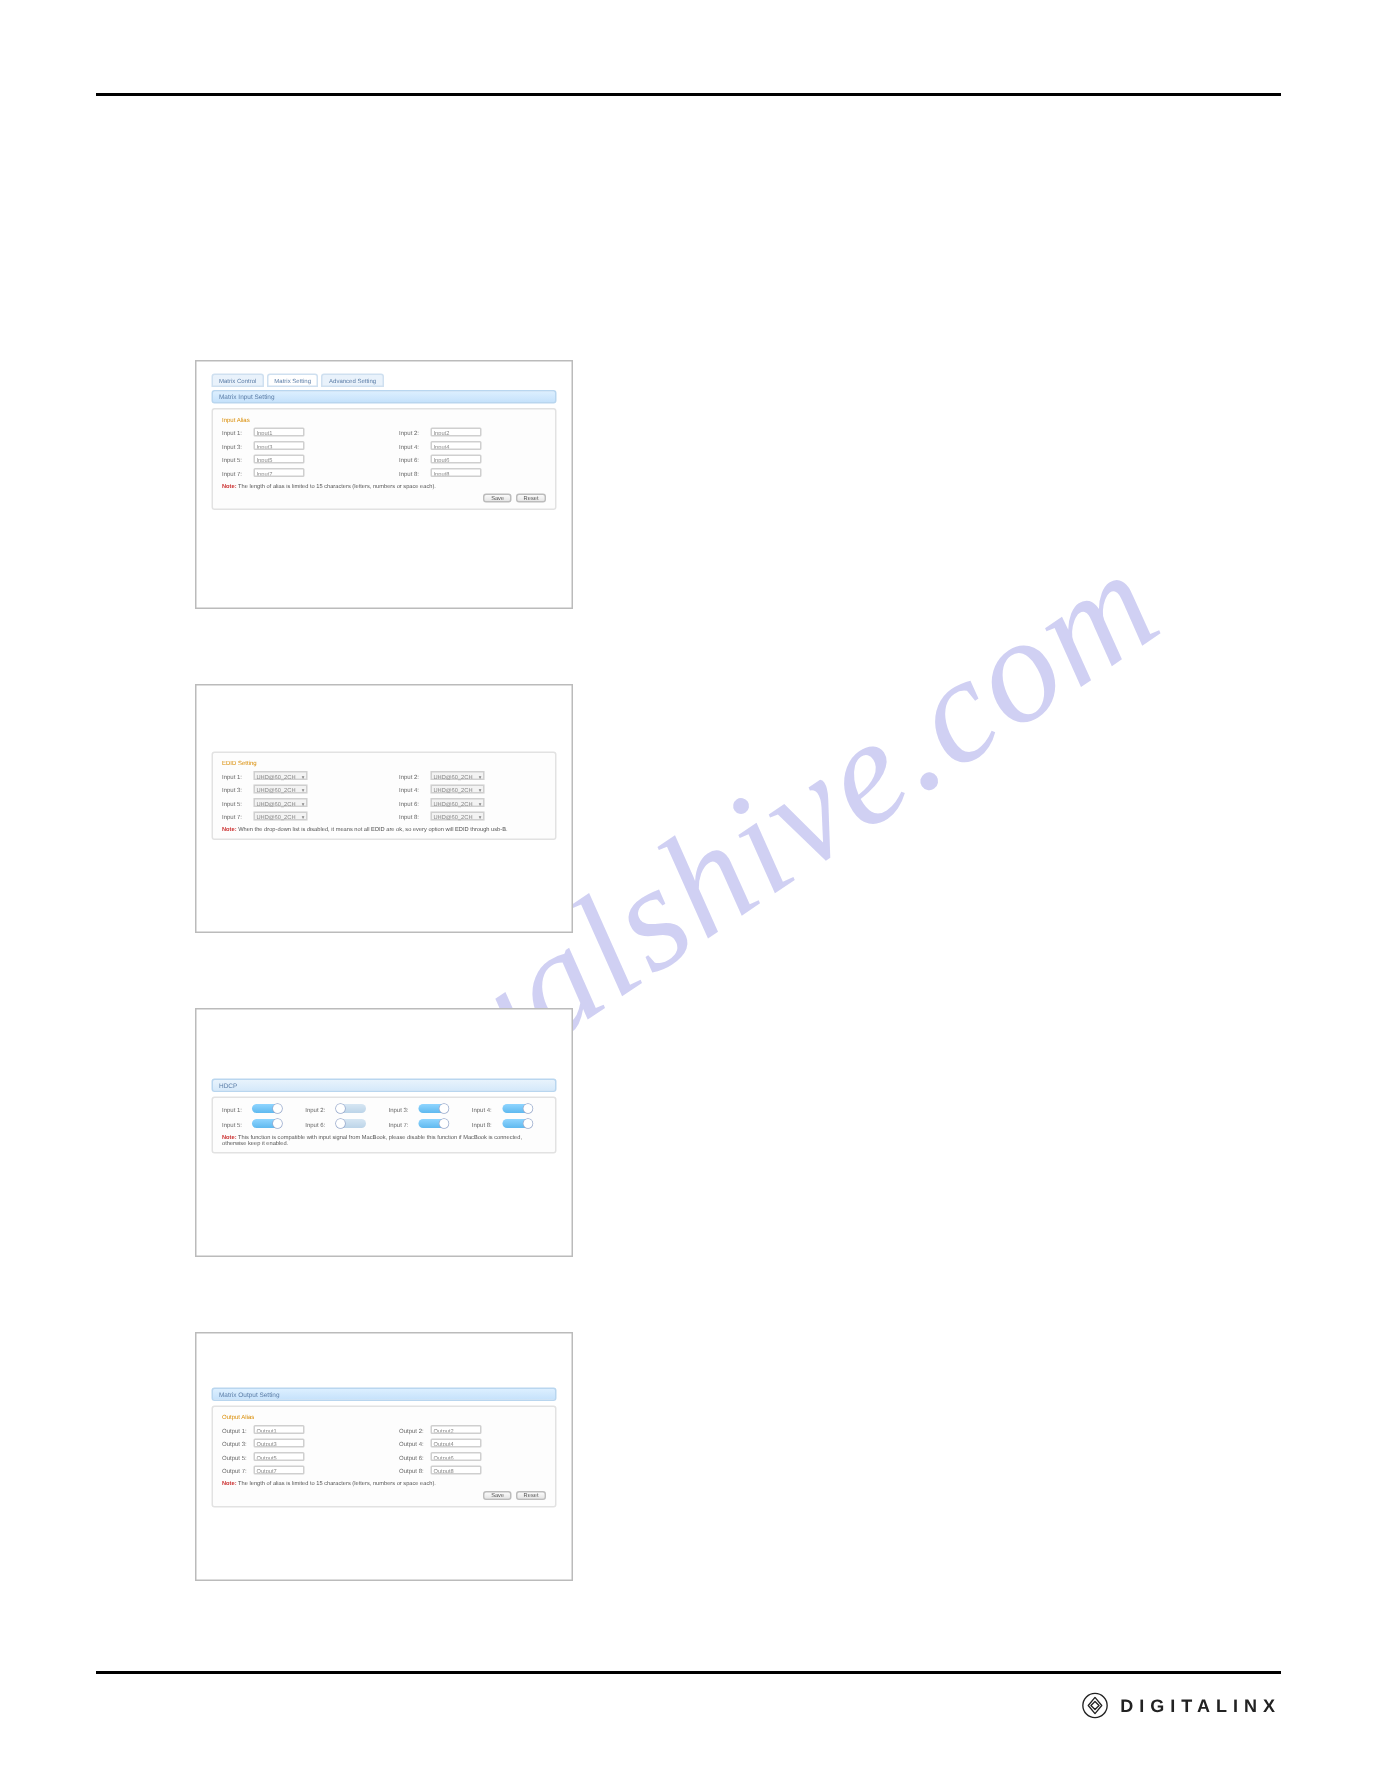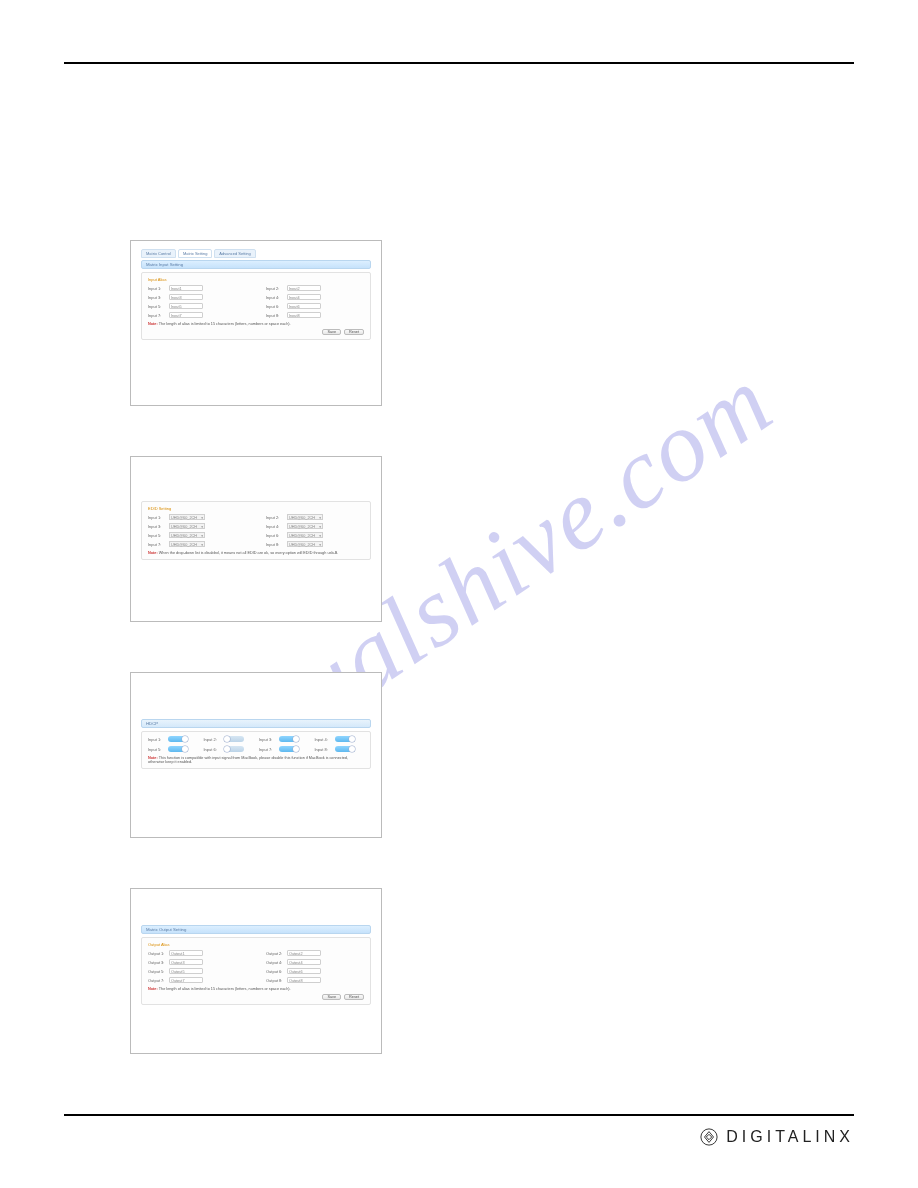--- a/index.html
+++ b/index.html
@@ -29,21 +29,21 @@
   .pill::after { content: ""; position: absolute; right: 0; top: 0; width: 6px; height: 6px; border-radius: 50%; background: #fff; box-shadow: 0 0 0 0.5px #9ac; }
   .pill.off { background: linear-gradient(#d6e6f3,#bcd4e8); }
   .pill.off::after { left: 0; right: auto; }
   .note-row { margin-top: 4px; font-size: 3.8px; }
   .note-row .nk { color: #c33; font-weight: bold; }
   .note-row .nt { color: #555; }
   .btn-row { display: flex; gap: 3px; justify-content: flex-end; margin-top: 3px; }
   .btn { border: 1px solid #bcbcbc; background: linear-gradient(#fafafa,#e6e6e6); border-radius: 2px; font-size: 3.8px; padding: 0 4px; height: 6px; line-height: 5px; color: #555; }
   .brand { position: absolute; right: 64px; bottom: 42px; display: flex; align-items: center; gap: 8px; }
   .brand-logo { width: 18px; height: 18px; }
-  .brand-text { font-size: 16px; letter-spacing: 4px; color: #222; font-weight: 400; font-family: "Arial", sans-serif; }
+  .brand-text { font-size: 12px; letter-spacing: 4px; color: #222; font-weight: 700; font-family: "Arial", sans-serif; }
   .fig-inner.plain .panel-title { margin-top: 0; }
 </style>
 </head>
 <body>
 
 <div class="page">
   <div class="top-rule"></div>
 
   <div class="watermark">manualshive.com</div>
 

